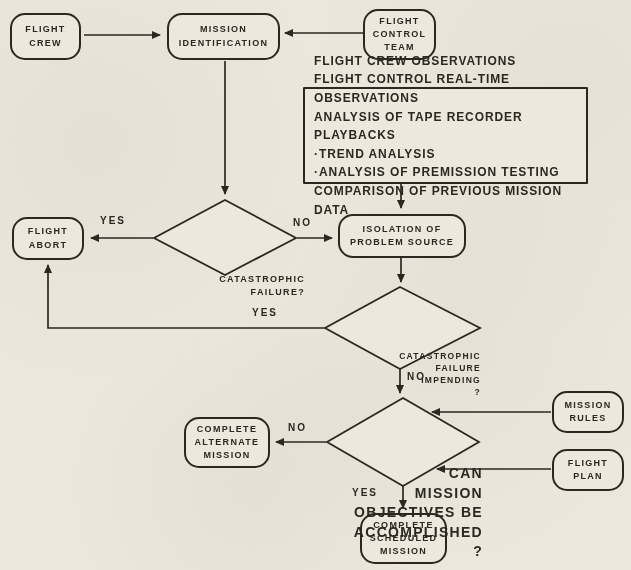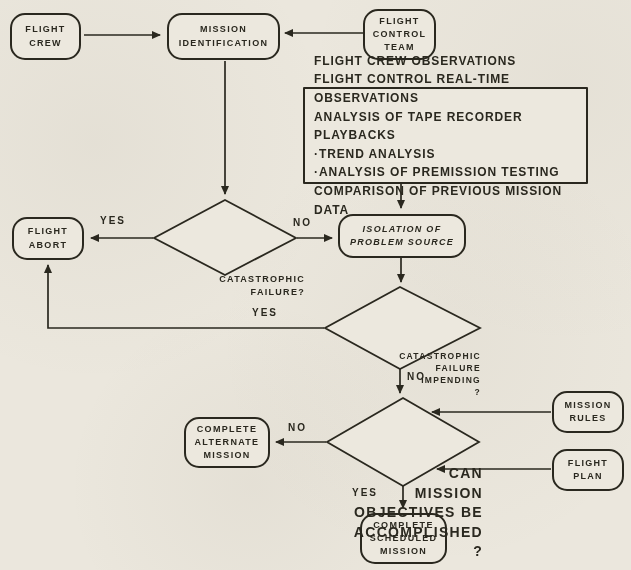--- a/index.html
+++ b/index.html
@@ -95,21 +95,21 @@
 ·TREND ANALYSIS
 ·ANALYSIS OF PREMISSION TESTING
 COMPARISON OF PREVIOUS MISSION DATA</span>
   </div>
 
   <div class="node" style="left:12px; top:217px; width:72px; height:43px;">
     <span class="lbl">FLIGHT
 ABORT</span>
   </div>
 
-  <div class="node" style="left:338px; top:214px; width:128px; height:44px;font-style:italic;">
+  <div class="node" style="left:338px; top:214px; width:128px; height:44px;">
     <span class="lbl">ISOLATION OF
 PROBLEM SOURCE</span>
   </div>
 
   <div class="node" style="left:552px; top:391px; width:72px; height:42px;">
     <span class="lbl">MISSION
 RULES</span>
   </div>
 
   <div class="node" style="left:552px; top:449px; width:72px; height:42px;">

